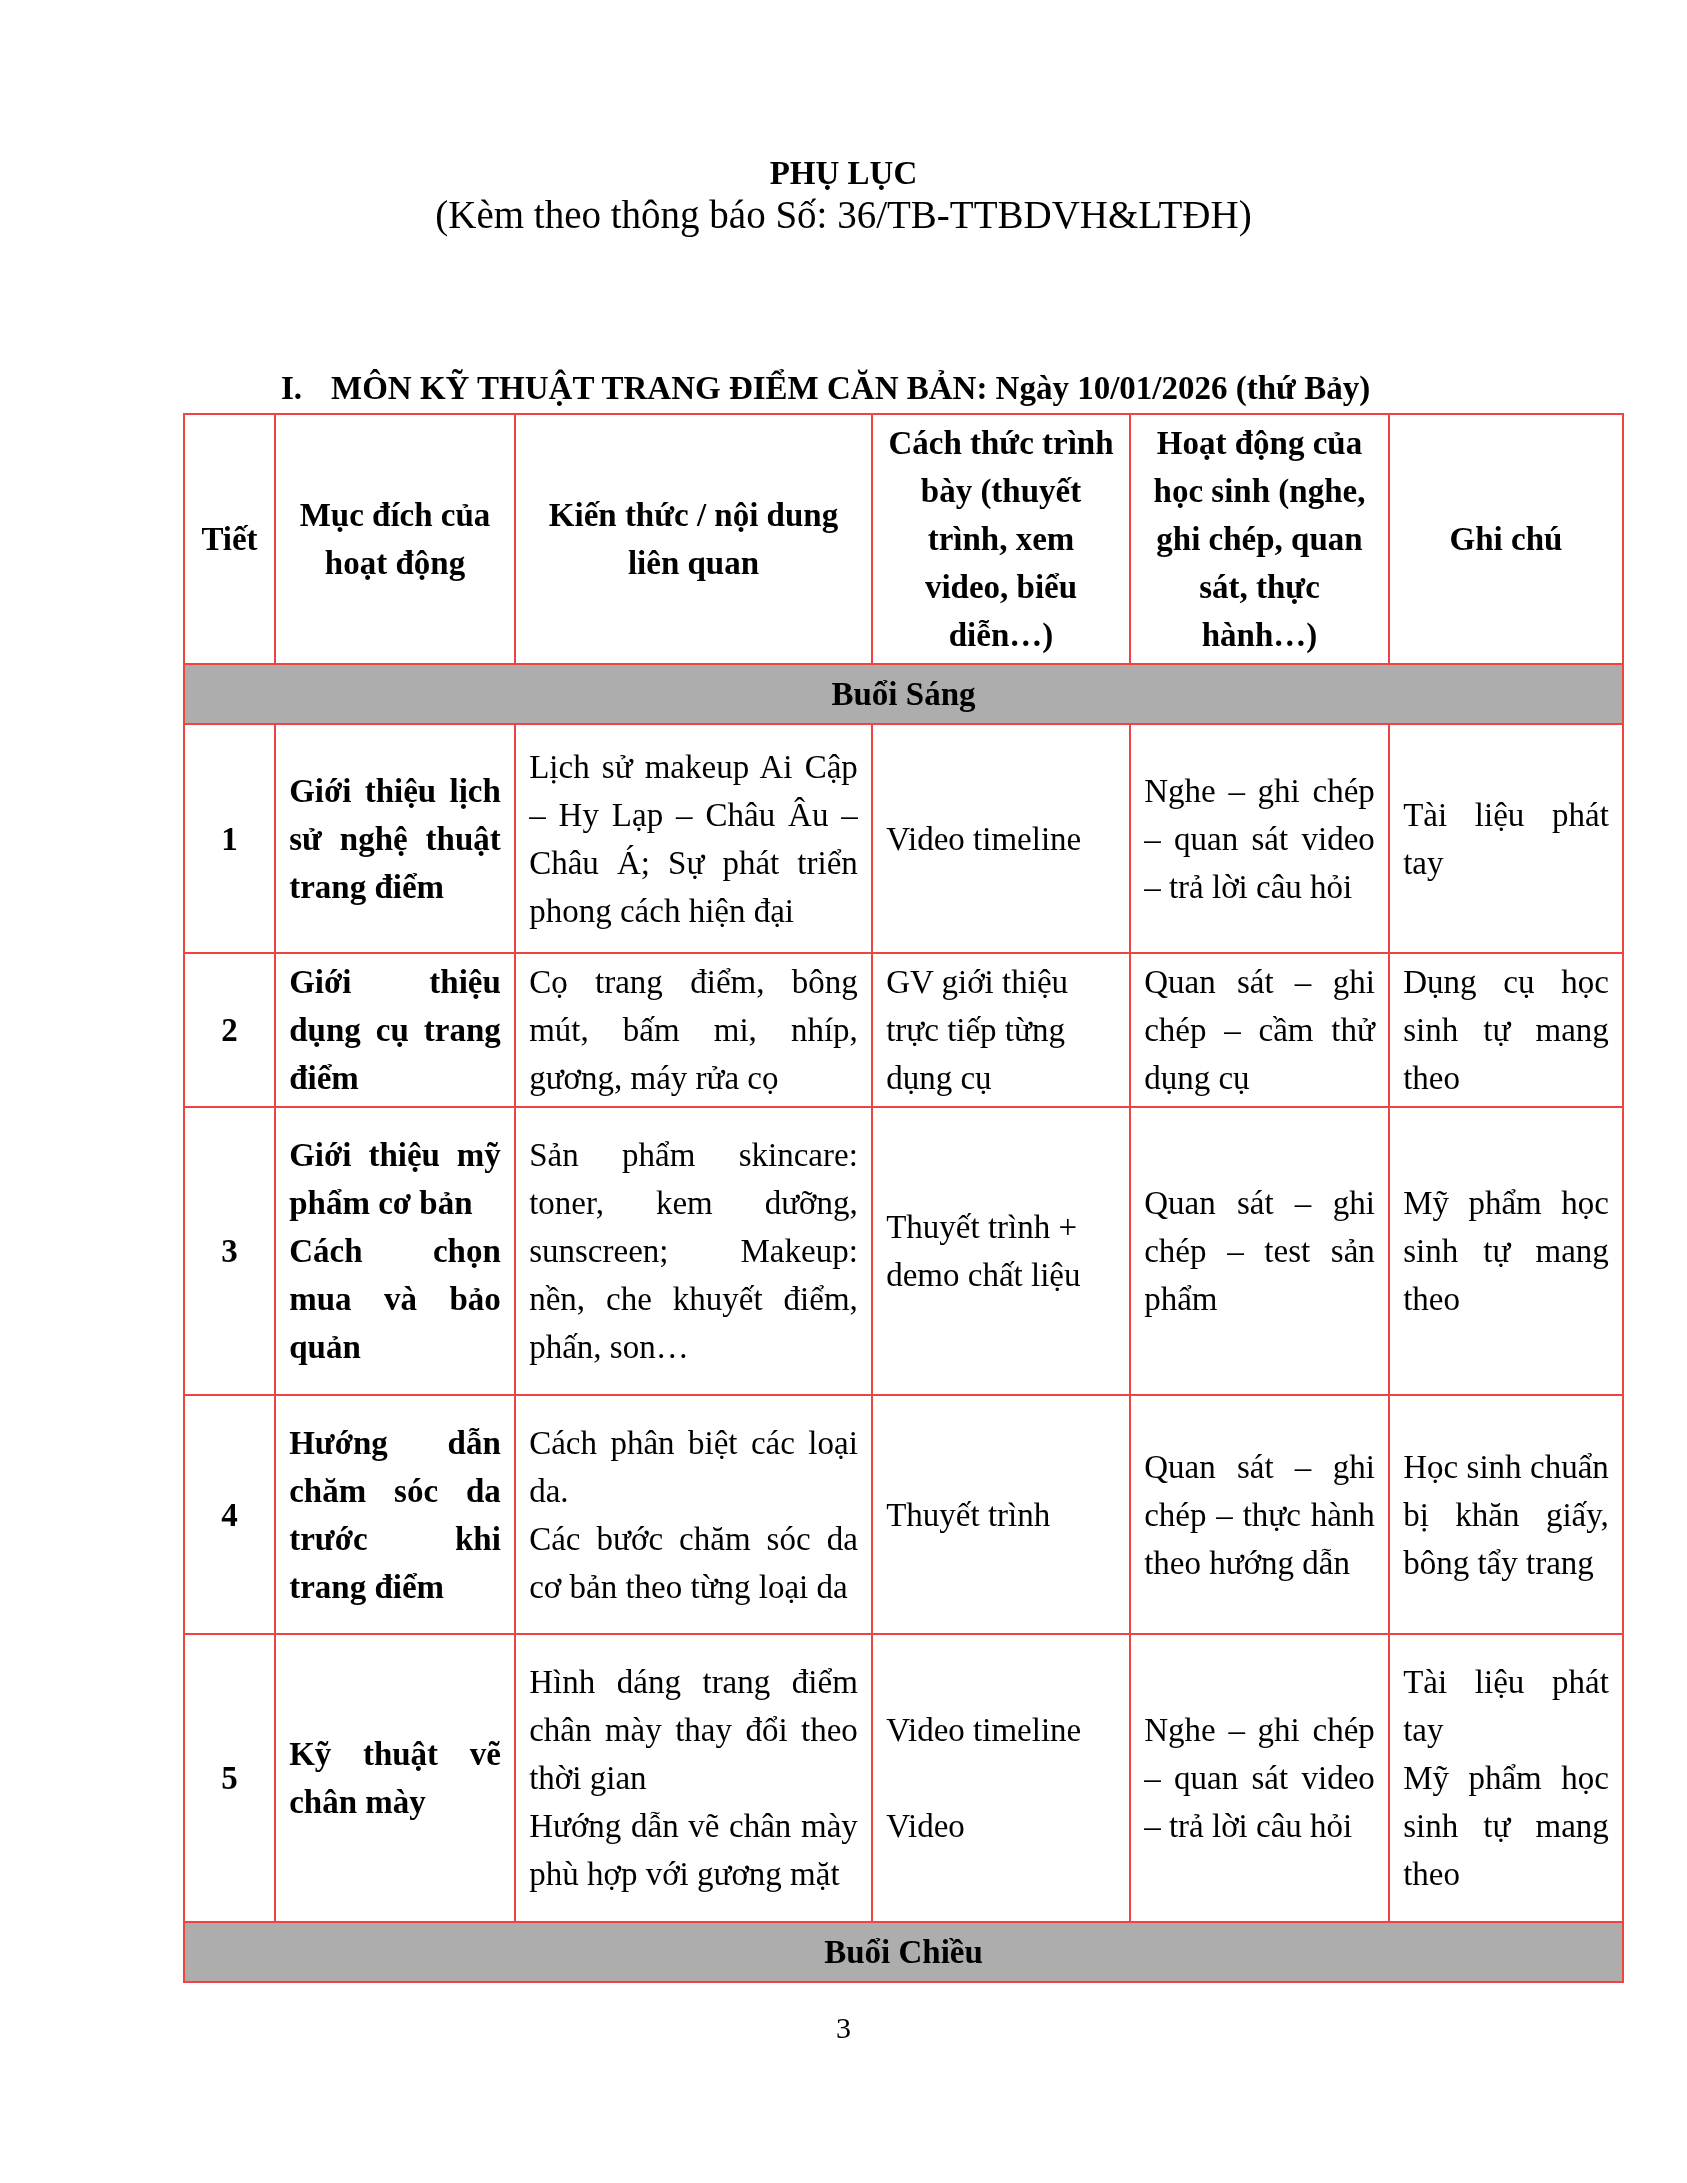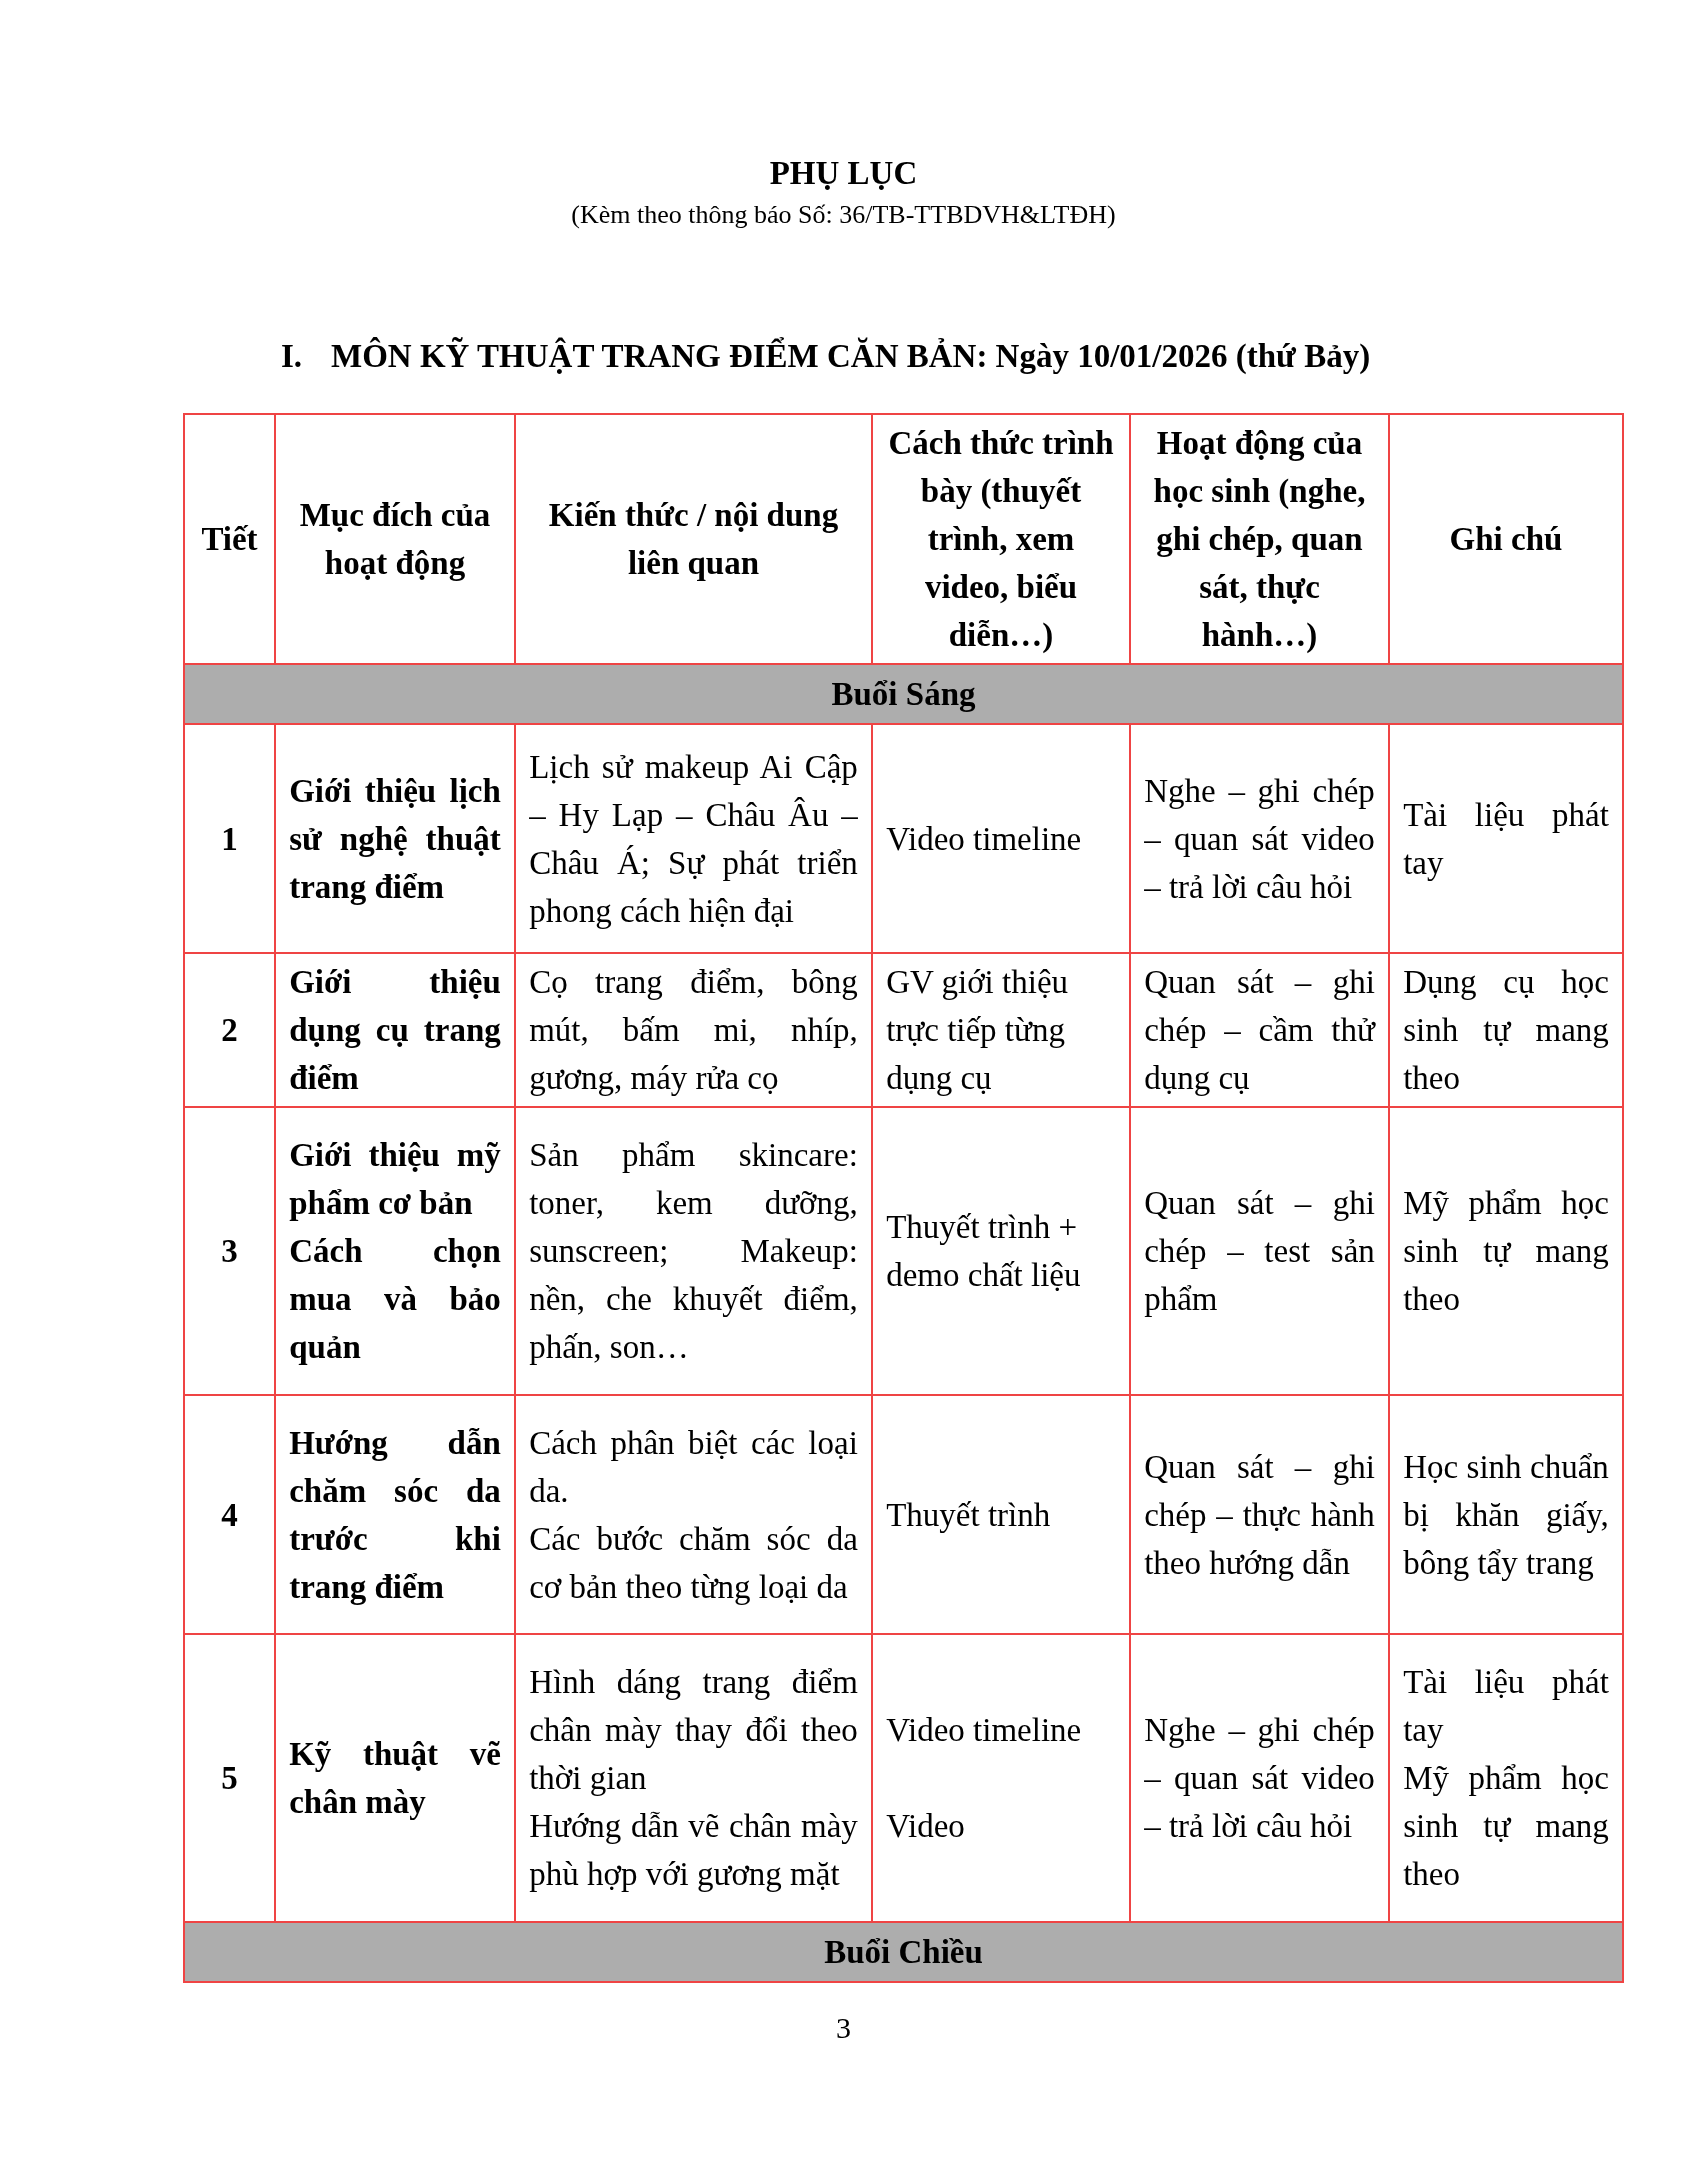--- a/index.html
+++ b/index.html
@@ -2,23 +2,23 @@
 <html style="font-size:10.6px"><head>
 <meta charset="utf-8">
 <style>
   html, body { margin: 0; padding: 0; background: #ffffff; }
   body {
     width: 1687px; height: 2183px; position: relative; overflow: hidden;
     font-family: "Liberation Serif", "DejaVu Serif", serif; color: #000;
   }
   .title-block { position: absolute; left: 0; width: 1687px; top: 153px; text-align: center; }
   .title-block .l1, .title-block .l2 { font-weight: bold; font-size: 33px; line-height: 41px; }
-  .title-block .l3 { font-size: 26px; line-height: 41px; }
+  .title-block .l3 { font-size: 39px; line-height: 41px; }
   .section-heading {
-    position: absolute; top: 336px; left: 281px; font-size: 33px; font-weight: bold; line-height: 41px; white-space: nowrap;
+    position: absolute; top: 368px; left: 281px; font-size: 33px; font-weight: bold; line-height: 41px; white-space: nowrap;
   }
   .section-heading .num { display: inline-block; width: 50px; }
   table.sched {
     position: absolute; left: 183px; top: 413px; width: 1439px;
     border-collapse: collapse; table-layout: fixed; font-size: 33px; line-height: 48px;
   }
   table.sched td, table.sched th {
     border: 2px solid #ef4444; padding: 4px 13.2px; vertical-align: middle;
   }
   table.sched th { font-weight: bold; text-align: center; }

